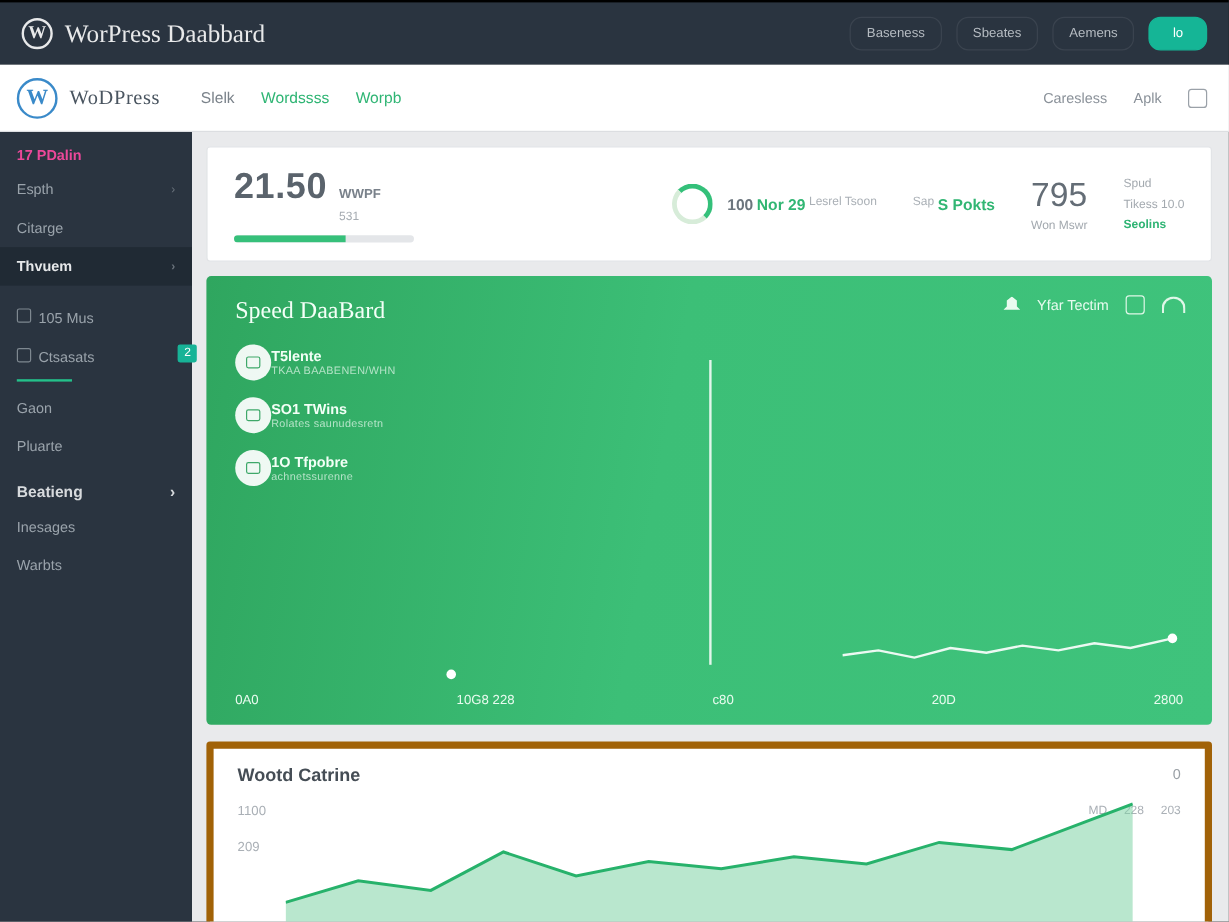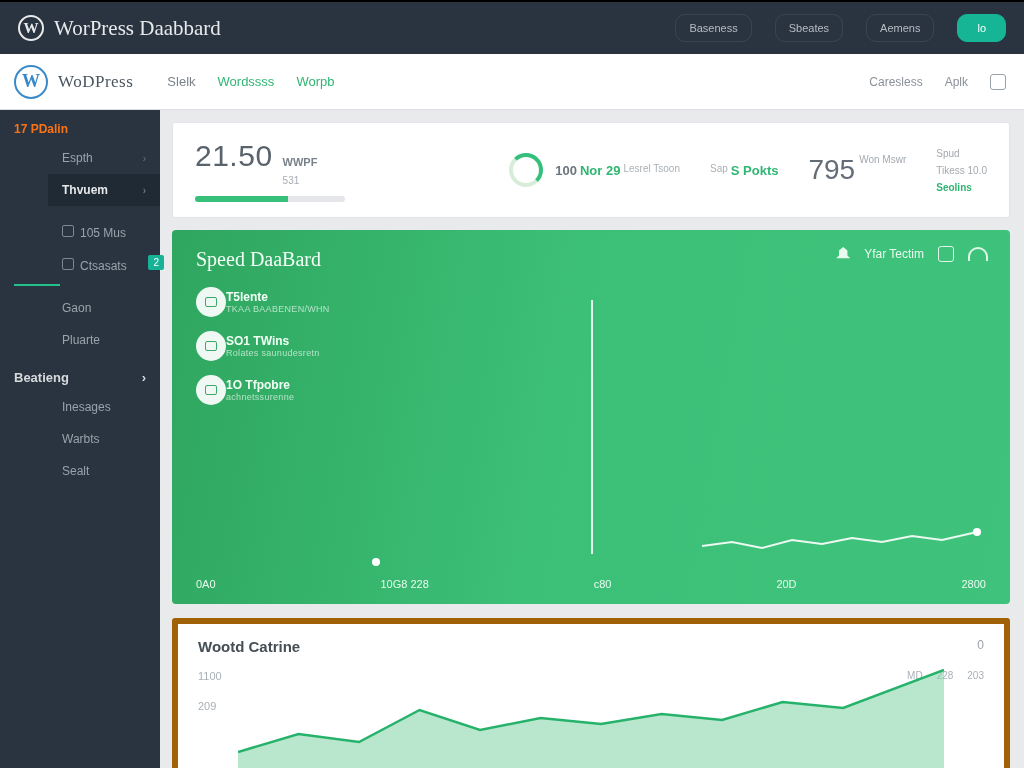--- a/index.html
+++ b/index.html
@@ -3,69 +3,69 @@
 <meta charset="utf-8">
 <style>
 * { margin:0; padding:0; box-sizing:border-box; font-family: -apple-system, "Segoe UI", Helvetica, Arial, sans-serif; }
 html,body { width:1024px; height:768px; background:#1e1f21; overflow:hidden; }
 
 
 .titlebar { height:54px; background:#2a3440; display:flex; align-items:center; padding:0 18px; color:#e8e9ea; border-top:2px solid #000; }
 .titlebar .wp-mark { width:26px; height:26px; border:2px solid #e8e9ea; border-radius:50%; display:flex; align-items:center; justify-content:center; font-family:Georgia,serif; font-weight:bold; font-size:15px; margin-right:10px; }
 .titlebar .title { font-family:Georgia,serif; font-size:21px; }
 .titlebar .spacer { flex:1; }
-.titlebar .tab { font-size:11px; color:#b6bcc2; padding:7px 13px; border:1px solid rgba(255,255,255,.08); border-radius:10px; margin-left:23px; cursor:pointer;text-align:right; }
+.titlebar .tab { font-size:11px; color:#b6bcc2; padding:7px 13px; border:1px solid rgba(255,255,255,.08); border-radius:10px; margin-left:12px; cursor:pointer;text-align:right; }
 .titlebar .tab.accent { background:#15b596; border-color:#15b596; color:#fff; padding:7px 19px; }
 
 
 .app { position:absolute; top:54px; left:0; right:0; bottom:0; background:#e9eaec; }
 
 
 .subhead { height:56px; background:#fff; border-bottom:1px solid #dcdee1; display:flex; align-items:center; padding:0 18px 0 14px; }
 .subhead .wp-logo { width:34px; height:34px; border:2px solid #3a8ac9; border-radius:50%; display:flex; align-items:center; justify-content:center; color:#3a8ac9; font-family:Georgia,serif; font-weight:bold; font-size:18px; margin-right:10px; }
 .subhead .brand { font-family:Georgia,serif; font-size:17px; color:#4a5560; letter-spacing:.5px; }
 .subhead .hnav { display:flex; gap:22px; margin-left:34px; font-size:13px; }
 .subhead .hnav span { color:#7a828a; cursor:pointer; }
 .subhead .hnav span.green { color:#2fb574; }
 .subhead .rspace { flex:1; }
 .subhead .rnav { display:flex; gap:22px; align-items:center; font-size:12px; color:#8a9199; }
 .subhead .ricon { width:16px; height:16px; border:1.5px solid #9aa1a8; border-radius:3px; }
 
 
 .sidebar { position:absolute; top:56px; left:0; bottom:0; width:160px; background:#2a3440; color:#c1c7cd; font-size:12px; }
-.side-sec-title { padding:12px 14px 6px; color:#f97316; font-size:12px; font-weight:600; }
-.side-item { display:flex; align-items:center; justify-content:space-between; padding:9px 14px; color:#9aa3ab; cursor:pointer;margin-left:48px; }
+.side-sec-title { padding:12px 14px 6px; color:#ec4899; font-size:12px; font-weight:600; }
+.side-item { display:flex; align-items:center; justify-content:space-between; padding:9px 14px; color:#9aa3ab; cursor:pointer; }
 .side-item.active { background:#202a34; color:#e6e8ea; font-weight:600; }
 .side-item .chev { color:#6b747d; font-size:10px; }
 .side-badge-row { position:relative; }
 .side-badge { position:absolute; right:-4px; top:6px; background:#17b397; color:#fff; font-size:10px; padding:2px 5px; border-radius:2px; }
 .side-accent-line { height:2px; background:#24c08a; margin:2px 14px 6px; width:46px; }
 .side-group-title { padding:14px 14px 6px; color:#d7dadd; font-size:13px; font-weight:600; display:flex; justify-content:space-between; align-items:center;}
 .side-item .ico { width:12px; height:12px; border:1px solid #7e8890; border-radius:2px; margin-right:6px; display:inline-block; }
 
 
 .main { position:absolute; top:56px; left:160px; right:14px; bottom:0; overflow:hidden; }
 
 
 .stats { background:#fff; margin:12px 0 12px 12px; height:96px; border:1px solid #e2e4e7; border-radius:3px; display:flex; align-items:center; padding:0 22px; gap:30px; }
 .stat-big { display:flex; flex-direction:column; gap:8px; min-width:170px; }
 .stat-big .row1 { display:flex; align-items:baseline; gap:10px; }
-.stat-big .num { font-size:30px; color:#5a636c; font-weight:400; letter-spacing:.5px; }
+.stat-big .num { font-size:30px; color:#5a636c; font-weight:700; letter-spacing:.5px; }
 .stat-big .lbl { font-size:11px; color:#79818a; font-weight:700; }
 .stat-big .sub { font-size:10px; color:#a6acb2; margin-top:-4px; }
 .progress { width:150px; height:6px; background:#e4e6e9; border-radius:3px; overflow:hidden; }
 .progress > i { display:block; height:100%; width:62%; background:#36c07a; }
 .gauge { width:34px; height:34px; border:4px solid #d7ecd9; border-top-color:#34c07a; border-right-color:#34c07a; border-radius:50%; position:relative; }
 .gauge::after{content:""; position:absolute; inset:6px; border-radius:50%; background:#fff;}
 .stat-mid { display:flex; align-items:center; gap:12px; }
 .stat-mid .col { display:flex; flex-direction:row; gap:3px; }
 .stat-mid .v { font-size:13px; color:#6c757d; font-weight:600; }
 .stat-mid .v.green { color:#31b673; }
 .stat-mid .l { font-size:10px; color:#aab0b6; }
-.stat-right { display:flex; flex-direction:row; gap:4px; margin-left:auto; }
+.stat-right { display:flex; flex-direction:column; gap:4px; margin-left:auto; }
 .stat-right .num { font-size:28px; color:#646d76; }
 .stat-right .tline { font-size:10px; color:#a3a9af; }
 .stat-rcol { display:flex; flex-direction:column; gap:6px; font-size:10px; color:#a3a9af; }
 
 
 .hero { margin:0 0 14px 12px; height:374px; border-radius:4px; background:linear-gradient(100deg,#2fa65f 0%, #3cbf77 45%, #3fc37c 100%); color:#eafaf0; padding:18px 24px 10px; position:relative; overflow:hidden; }
 .hero h2 { font-family:Georgia,serif; font-weight:500; font-size:20px; color:#f3fff7; }
 .hero .hactions { position:absolute; top:16px; right:22px; display:flex; gap:14px; align-items:center; font-size:12px; color:#e7fbef; }
 .hero .hactions .bell { width:14px;height:14px; background:#e9fbef; clip-path: polygon(50% 0,80% 25%,80% 60%,100% 80%,0 80%,20% 60%,20% 25%); display:inline-block; }
 .hero .hactions .sq { width:16px;height:16px;border:1.5px solid #dff7e8;border-radius:3px; }
@@ -121,20 +121,23 @@
       <span class="ricon"></span>
     </div>
   </div>
 
   <div class="sidebar">
     <div class="side-sec-title">17 PDalin</div>
     <div class="side-item">
         <span>Espth</span>
         <span class="chev">›</span>
       </div>
+    <div class="side-item">
+        <span>Citarge</span>
+      </div>
     <div class="side-item active">
         <span>Thvuem</span>
         <span class="chev">›</span>
       </div>
     <div style="height:10px"></div>
     <div class="side-item">
         <span><i class="ico"></i><span>105 Mus</span></span>
       </div>
     <div class="side-item side-badge-row">
         <span><i class="ico"></i><span>Ctsasats</span></span>
@@ -149,23 +152,20 @@
       </div>
     <div class="side-group-title">
         <span>Beatieng</span>
         <span class="chev">›</span>
       </div>
     <div class="side-item">
         <span>Inesages</span>
       </div>
     <div class="side-item">
         <span>Warbts</span>
-      </div>
-    <div class="side-item">
-        <span>Sealt</span>
       </div>
   </div>
 
   <div class="main">
     <div class="stats">
       <div class="stat-big">
         <div class="row1">
           <span class="num">21.50</span>
           <span>
             <span class="lbl">WWPF</span><br>

